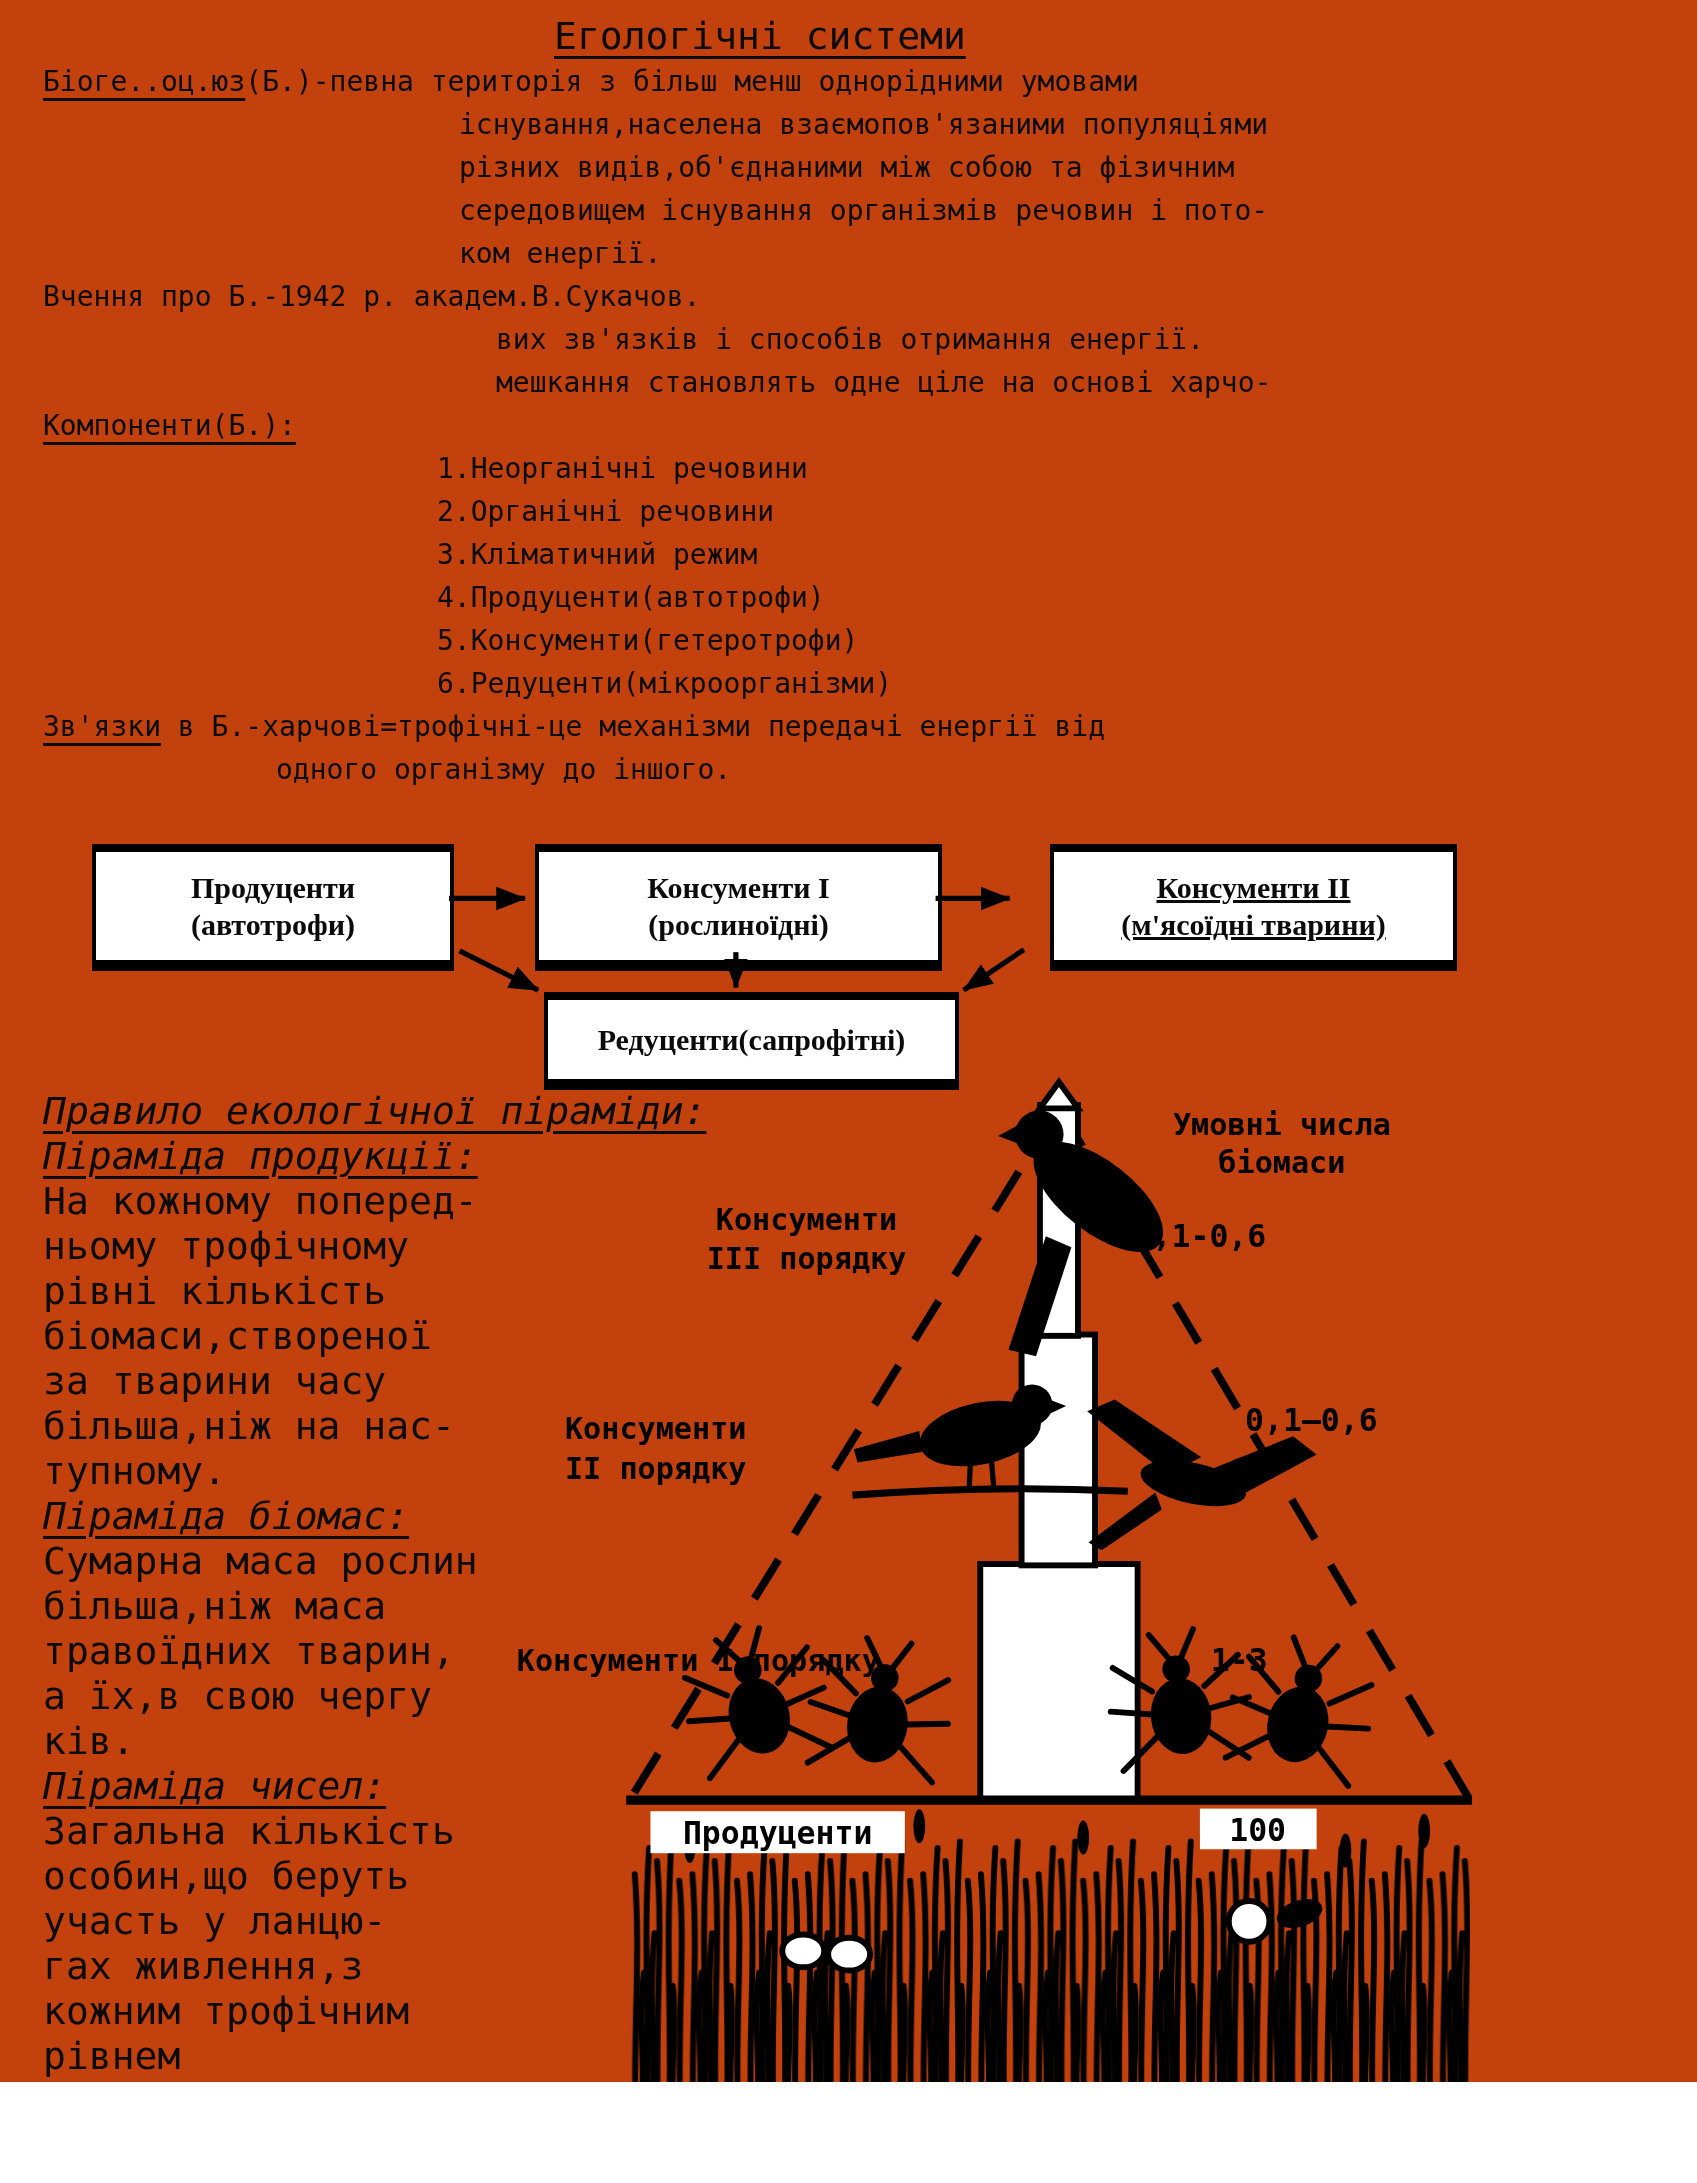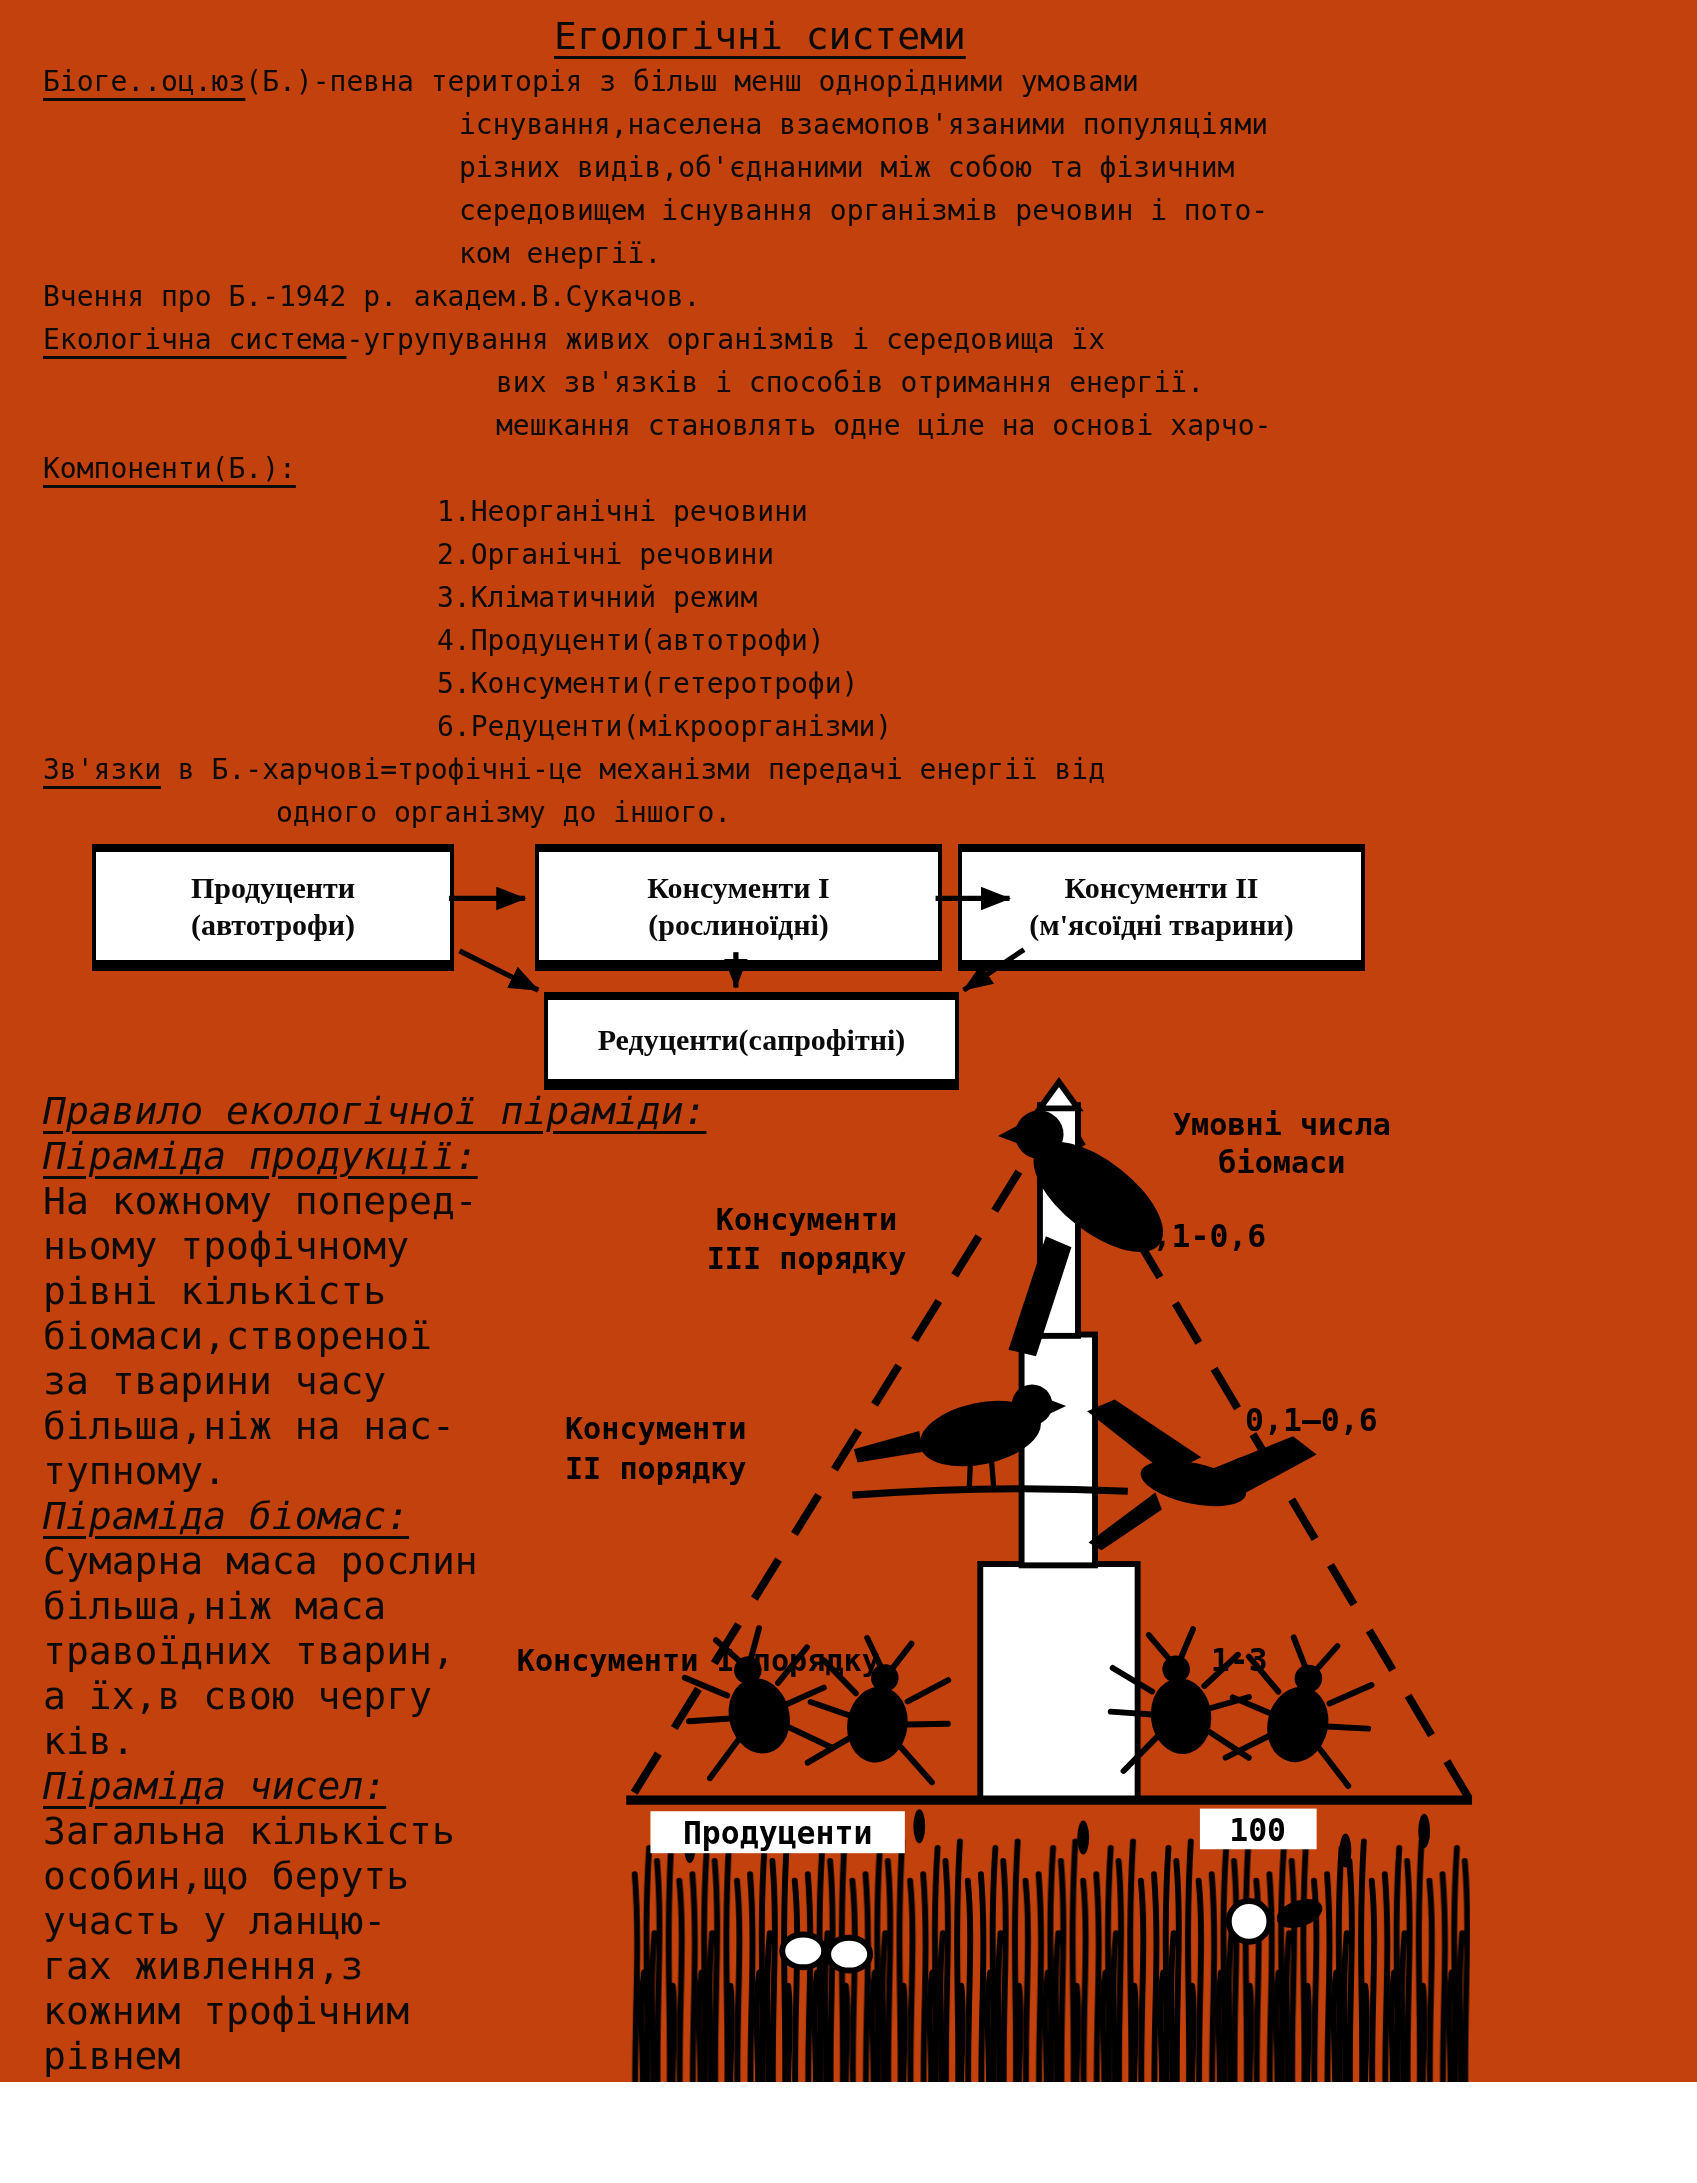--- a/index.html
+++ b/index.html
@@ -30,21 +30,20 @@
 
   <div class="title"><span class="u">Егологічні системи</span></div>
 
   <div class="textblock">
     <div class="tline"><span class="u">Біоге..оц.юз</span><span>(Б.)</span><span>-певна територія з більш менш однорідними умовами</span></div>
     <div class="tline" style="margin-left:416px">існування,населена взаємопов'язаними популяціями</div>
     <div class="tline" style="margin-left:416px">різних видів,об'єднаними між собою та фізичним</div>
     <div class="tline" style="margin-left:416px">середовищем існування організмів речовин і пото-</div>
     <div class="tline" style="margin-left:416px">ком енергії.</div>
     <div class="tline">Вчення про Б.-1942 р. академ.В.Сукачов.</div>
-    <div class="tline"><span class="u">Екологічна система</span><span>-угрупування живих організмів і середовища їх</span></div>
     <div class="tline" style="margin-left:453px">вих зв'язків і способів отримання енергії.</div>
     <div class="tline" style="margin-left:453px">мешкання становлять одне ціле на основі харчо-</div>
     <div class="tline"><span class="u">Компоненти(Б.):</span></div>
     <div class="tline" style="margin-left:394px">1.Неорганічні речовини</div>
     <div class="tline" style="margin-left:394px">2.Органічні речовини</div>
     <div class="tline" style="margin-left:394px">3.Кліматичний режим</div>
     <div class="tline" style="margin-left:394px">4.Продуценти(автотрофи)</div>
     <div class="tline" style="margin-left:394px">5.Консументи(гетеротрофи)</div>
     <div class="tline" style="margin-left:394px">6.Редуценти(мікроорганізми)</div>
     <div class="tline"><span class="u">Зв'язки</span><span> в Б.-харчові=трофічні-це механізми передачі енергії від</span></div>
@@ -52,21 +51,21 @@
   </div>
 
   <div class="fbox" style="left:92px;top:844px;width:354px;height:108px;">
     <div>Продуценти</div>
     <div>(автотрофи)</div>
   </div>
   <div class="fbox" style="left:535px;top:844px;width:399px;height:108px;">
     <div>Консументи I</div>
     <div>(рослиноїдні)</div>
   </div>
-  <div class="fbox" style="left:958px;top:844px;width:399px;height:108px;">
+  <div class="fbox" style="left:1050px;top:844px;width:399px;height:108px;text-decoration:underline;">
     <div>Консументи II</div>
     <div>(м'ясоїдні тварини)</div>
   </div>
   <div class="fbox" style="left:544px;top:992px;width:407px;height:79px;align-items:center;">
     <div>Редуценти(сапрофітні)</div>
   </div>
 
   <svg class="overlay" width="1697" height="275" viewBox="0 0 2588 420">
     <defs>
       <marker id="ah" markerUnits="userSpaceOnUse" markerWidth="50" markerHeight="40" refX="44" refY="18" orient="auto">

